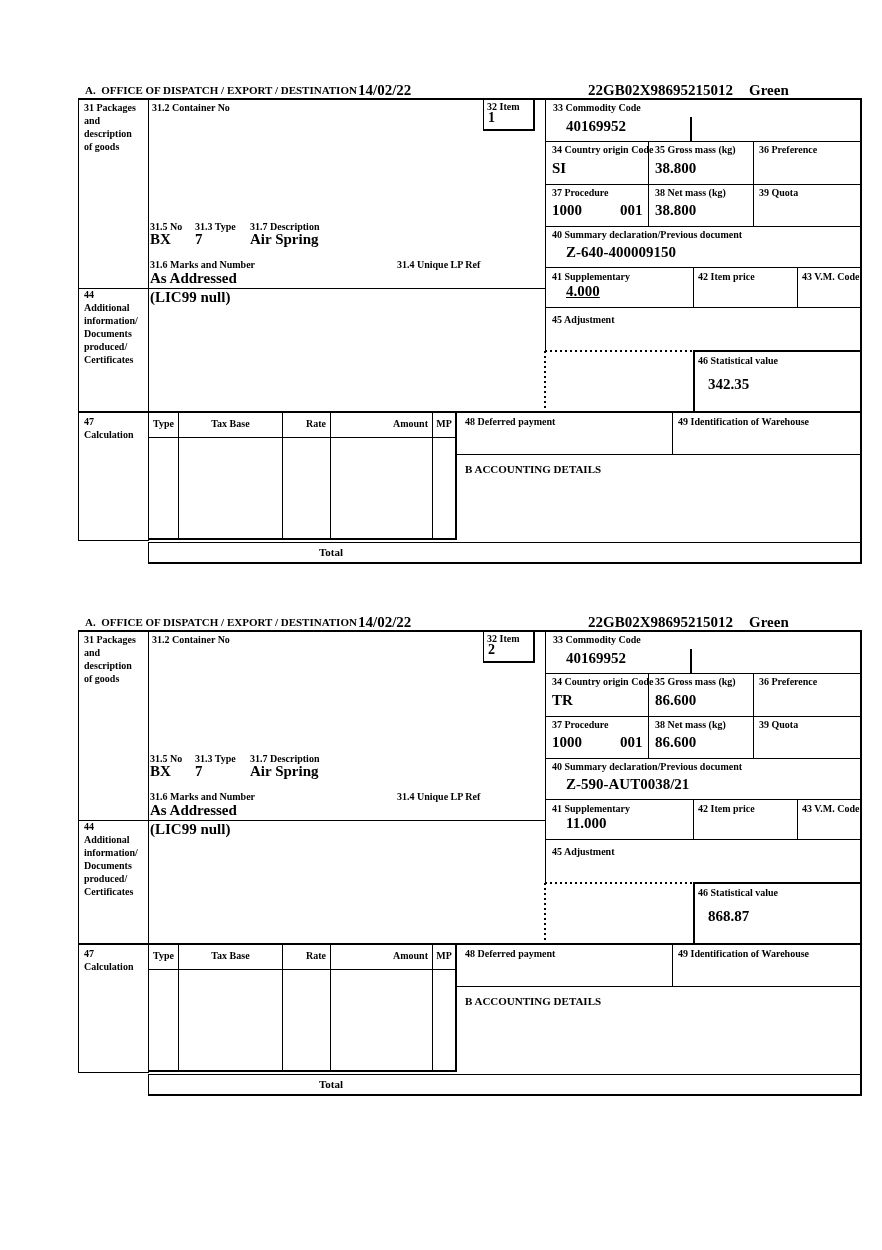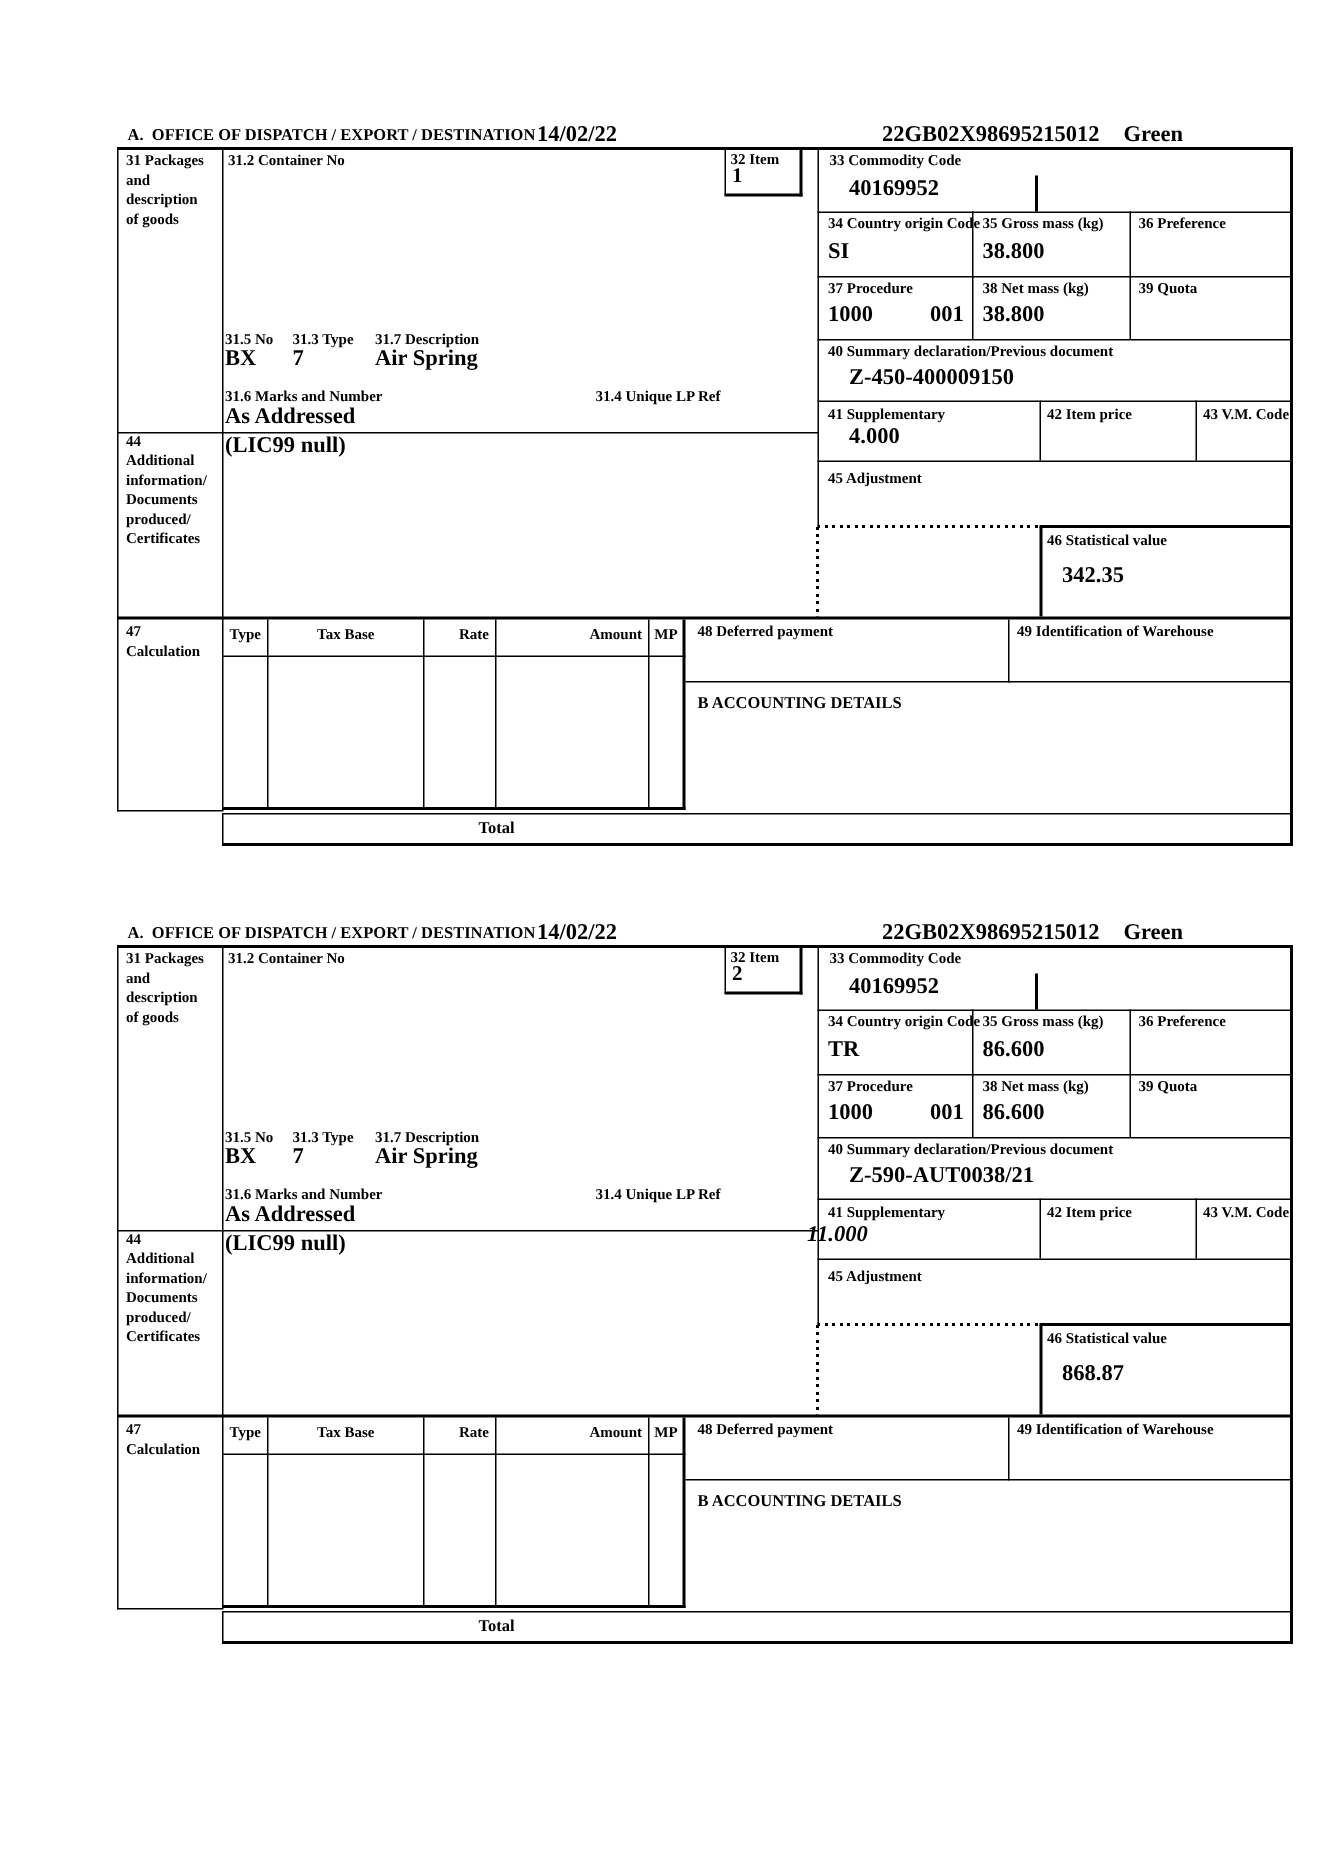--- a/index.html
+++ b/index.html
@@ -89,25 +89,25 @@
   <div class="t val" style="left:474px;top:78px;">SI</div>
   <div class="t val" style="left:577px;top:78px;">38.800</div>
   <div class="t lbl" style="left:474px;top:105px;">37 Procedure</div>
   <div class="t lbl" style="left:577px;top:105px;">38 Net mass (kg)</div>
   <div class="t lbl" style="left:681px;top:105px;">39 Quota</div>
   <div class="t val" style="left:474px;top:120px;">
     <span>1000</span><span style="margin-left:38px;">001</span>
   </div>
   <div class="t val" style="left:577px;top:120px;">38.800</div>
   <div class="t lbl" style="left:474px;top:147px;">40 Summary declaration/Previous document</div>
-  <div class="t val" style="left:488px;top:162px;">Z-450-400009150</div>
+  <div class="t val" style="left:488px;top:162px;">Z-640-400009150</div>
   <div class="t lbl" style="left:474px;top:189px;">41 Supplementary</div>
   <div class="t lbl" style="left:620px;top:189px;">42 Item price</div>
   <div class="t lbl" style="left:724px;top:189px;">43 V.M. Code</div>
-  <div class="t val" style="left:488px;top:201px;">4.000</div>
+  <div class="t val" style="left:488px;top:201px;text-decoration:underline;">4.000</div>
   <div class="t lbl" style="left:474px;top:232px;">45 Adjustment</div>
   <div class="t lbl" style="left:620px;top:273px;">46 Statistical value</div>
   <div class="t val" style="left:630px;top:294px;">342.35</div>
 
   <div class="t lbl" style="left:6px;top:207px;">44</div>
   <div class="t lbl" style="left:6px;top:220px;">Additional</div>
   <div class="t lbl" style="left:6px;top:233px;">information/</div>
   <div class="t lbl" style="left:6px;top:246px;">Documents</div>
   <div class="t lbl" style="left:6px;top:259px;">produced/</div>
   <div class="t lbl" style="left:6px;top:272px;">Certificates</div>
@@ -206,21 +206,21 @@
   <div class="t lbl" style="left:681px;top:105px;">39 Quota</div>
   <div class="t val" style="left:474px;top:120px;">
     <span>1000</span><span style="margin-left:38px;">001</span>
   </div>
   <div class="t val" style="left:577px;top:120px;">86.600</div>
   <div class="t lbl" style="left:474px;top:147px;">40 Summary declaration/Previous document</div>
   <div class="t val" style="left:488px;top:162px;">Z-590-AUT0038/21</div>
   <div class="t lbl" style="left:474px;top:189px;">41 Supplementary</div>
   <div class="t lbl" style="left:620px;top:189px;">42 Item price</div>
   <div class="t lbl" style="left:724px;top:189px;">43 V.M. Code</div>
-  <div class="t val" style="left:460px;top:201px;font-style:italic;">11.000</div>
+  <div class="t val" style="left:488px;top:201px;">11.000</div>
   <div class="t lbl" style="left:474px;top:232px;">45 Adjustment</div>
   <div class="t lbl" style="left:620px;top:273px;">46 Statistical value</div>
   <div class="t val" style="left:630px;top:294px;">868.87</div>
 
   <div class="t lbl" style="left:6px;top:207px;">44</div>
   <div class="t lbl" style="left:6px;top:220px;">Additional</div>
   <div class="t lbl" style="left:6px;top:233px;">information/</div>
   <div class="t lbl" style="left:6px;top:246px;">Documents</div>
   <div class="t lbl" style="left:6px;top:259px;">produced/</div>
   <div class="t lbl" style="left:6px;top:272px;">Certificates</div>

